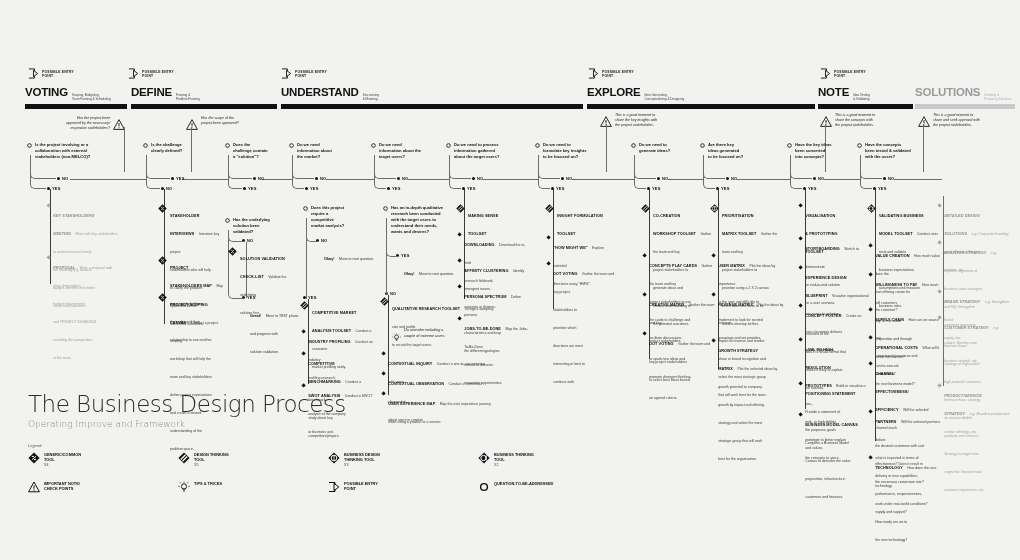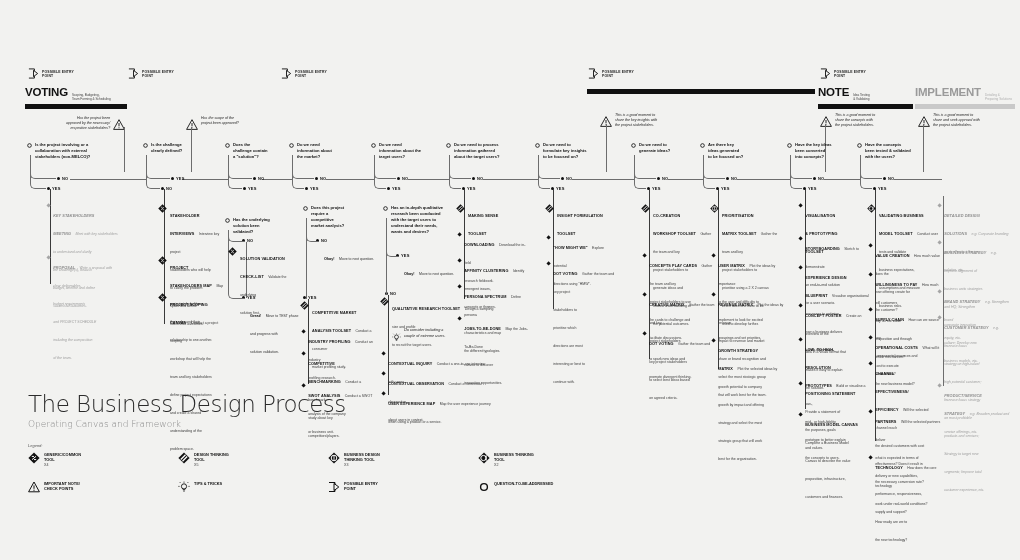--- a/index.html
+++ b/index.html
@@ -172,34 +172,55 @@
   </div>
 
   <div class="phase" style="left:25px; top:87px; width:102px;">
     <div class="phase-row">
       <span class="phase-name">VOTING</span>
       <span class="phase-sub">Scoping, Budgeting,
 Team Forming &amp; Scheduling</span>
     </div>
     <div class="phase-bar"></div>
   </div>
+  <div class="phase" style="left:131px; top:87px; width:146px;">
+    <div class="phase-row">
+      <span class="phase-name">DEFINE</span>
+      <span class="phase-sub">Framing &amp;
+Problem Framing</span>
+    </div>
+    <div class="phase-bar"></div>
+  </div>
+  <div class="phase" style="left:281px; top:87px; width:302px;">
+    <div class="phase-row">
+      <span class="phase-name">UNDERSTAND</span>
+      <span class="phase-sub">Discovering
+&amp; Meaning</span>
+    </div>
+    <div class="phase-bar"></div>
+  </div>
   <div class="phase" style="left:587px; top:87px; width:228px;">
+    <div class="phase-row">
+      <span class="phase-name">EXPLORE</span>
+      <span class="phase-sub">Idea Generating,
+Conceptualising &amp; Designing</span>
+    </div>
     <div class="phase-bar"></div>
   </div>
   <div class="phase" style="left:818px; top:87px; width:95px;">
     <div class="phase-row">
       <span class="phase-name">NOTE</span>
       <span class="phase-sub">Idea Testing
 &amp; Validating</span>
     </div>
     <div class="phase-bar"></div>
   </div>
   <div class="phase dim" style="left:915px; top:87px; width:100px;">
     <div class="phase-row">
-      <span class="phase-name">IMPLEMENT</span>
+      <span class="phase-name">SOLUTIONS</span>
       <span class="phase-sub">Detailing &amp;
 Preparing Solutions</span>
     </div>
     <div class="phase-bar"></div>
   </div>
 
   <div class="note rev" style="left:66px; top:116px;">
     <span class="warn-ico">
       <svg viewBox="0 0 12 11" width="12" height="11">
           <path d="M6 .7 L11.4 10.4 L.6 10.4 Z" fill="none" stroke="#111" stroke-width=".9"></path>
@@ -1163,21 +1184,21 @@
     <span class="t-body">
       <span class="t-title">PRODUCT/SERVICE
 STRATEGY</span>
       <span class="t-desc">e.g. Broaden product and
 service offerings, etc.</span>
     </span>
   </div>
 
   <div id="titleblock">
     <div class="big-title">The Business Design Process</div>
-    <div class="sub-title">Operating Canvas and Framework</div>
+    <div class="sub-title">Operating Improve and Framework</div>
     <div class="legend-lbl">Legend:</div>
 
     <div class="legend-grid">
       <div class="lg-item">
         <span class="lg-ico">
           <svg viewBox="0 0 12 12" width="12" height="12">
               <path d="M6 .4 L11.6 6 L6 11.6 L.4 6 Z" fill="#111"></path>
               <path d="M3.8 4.4 L6 4.4 M6 7.6 L8.2 7.6 M4 7.6 L8 4.4" stroke="#fff" stroke-width="1" fill="none"></path>
             </svg>
         </span>

